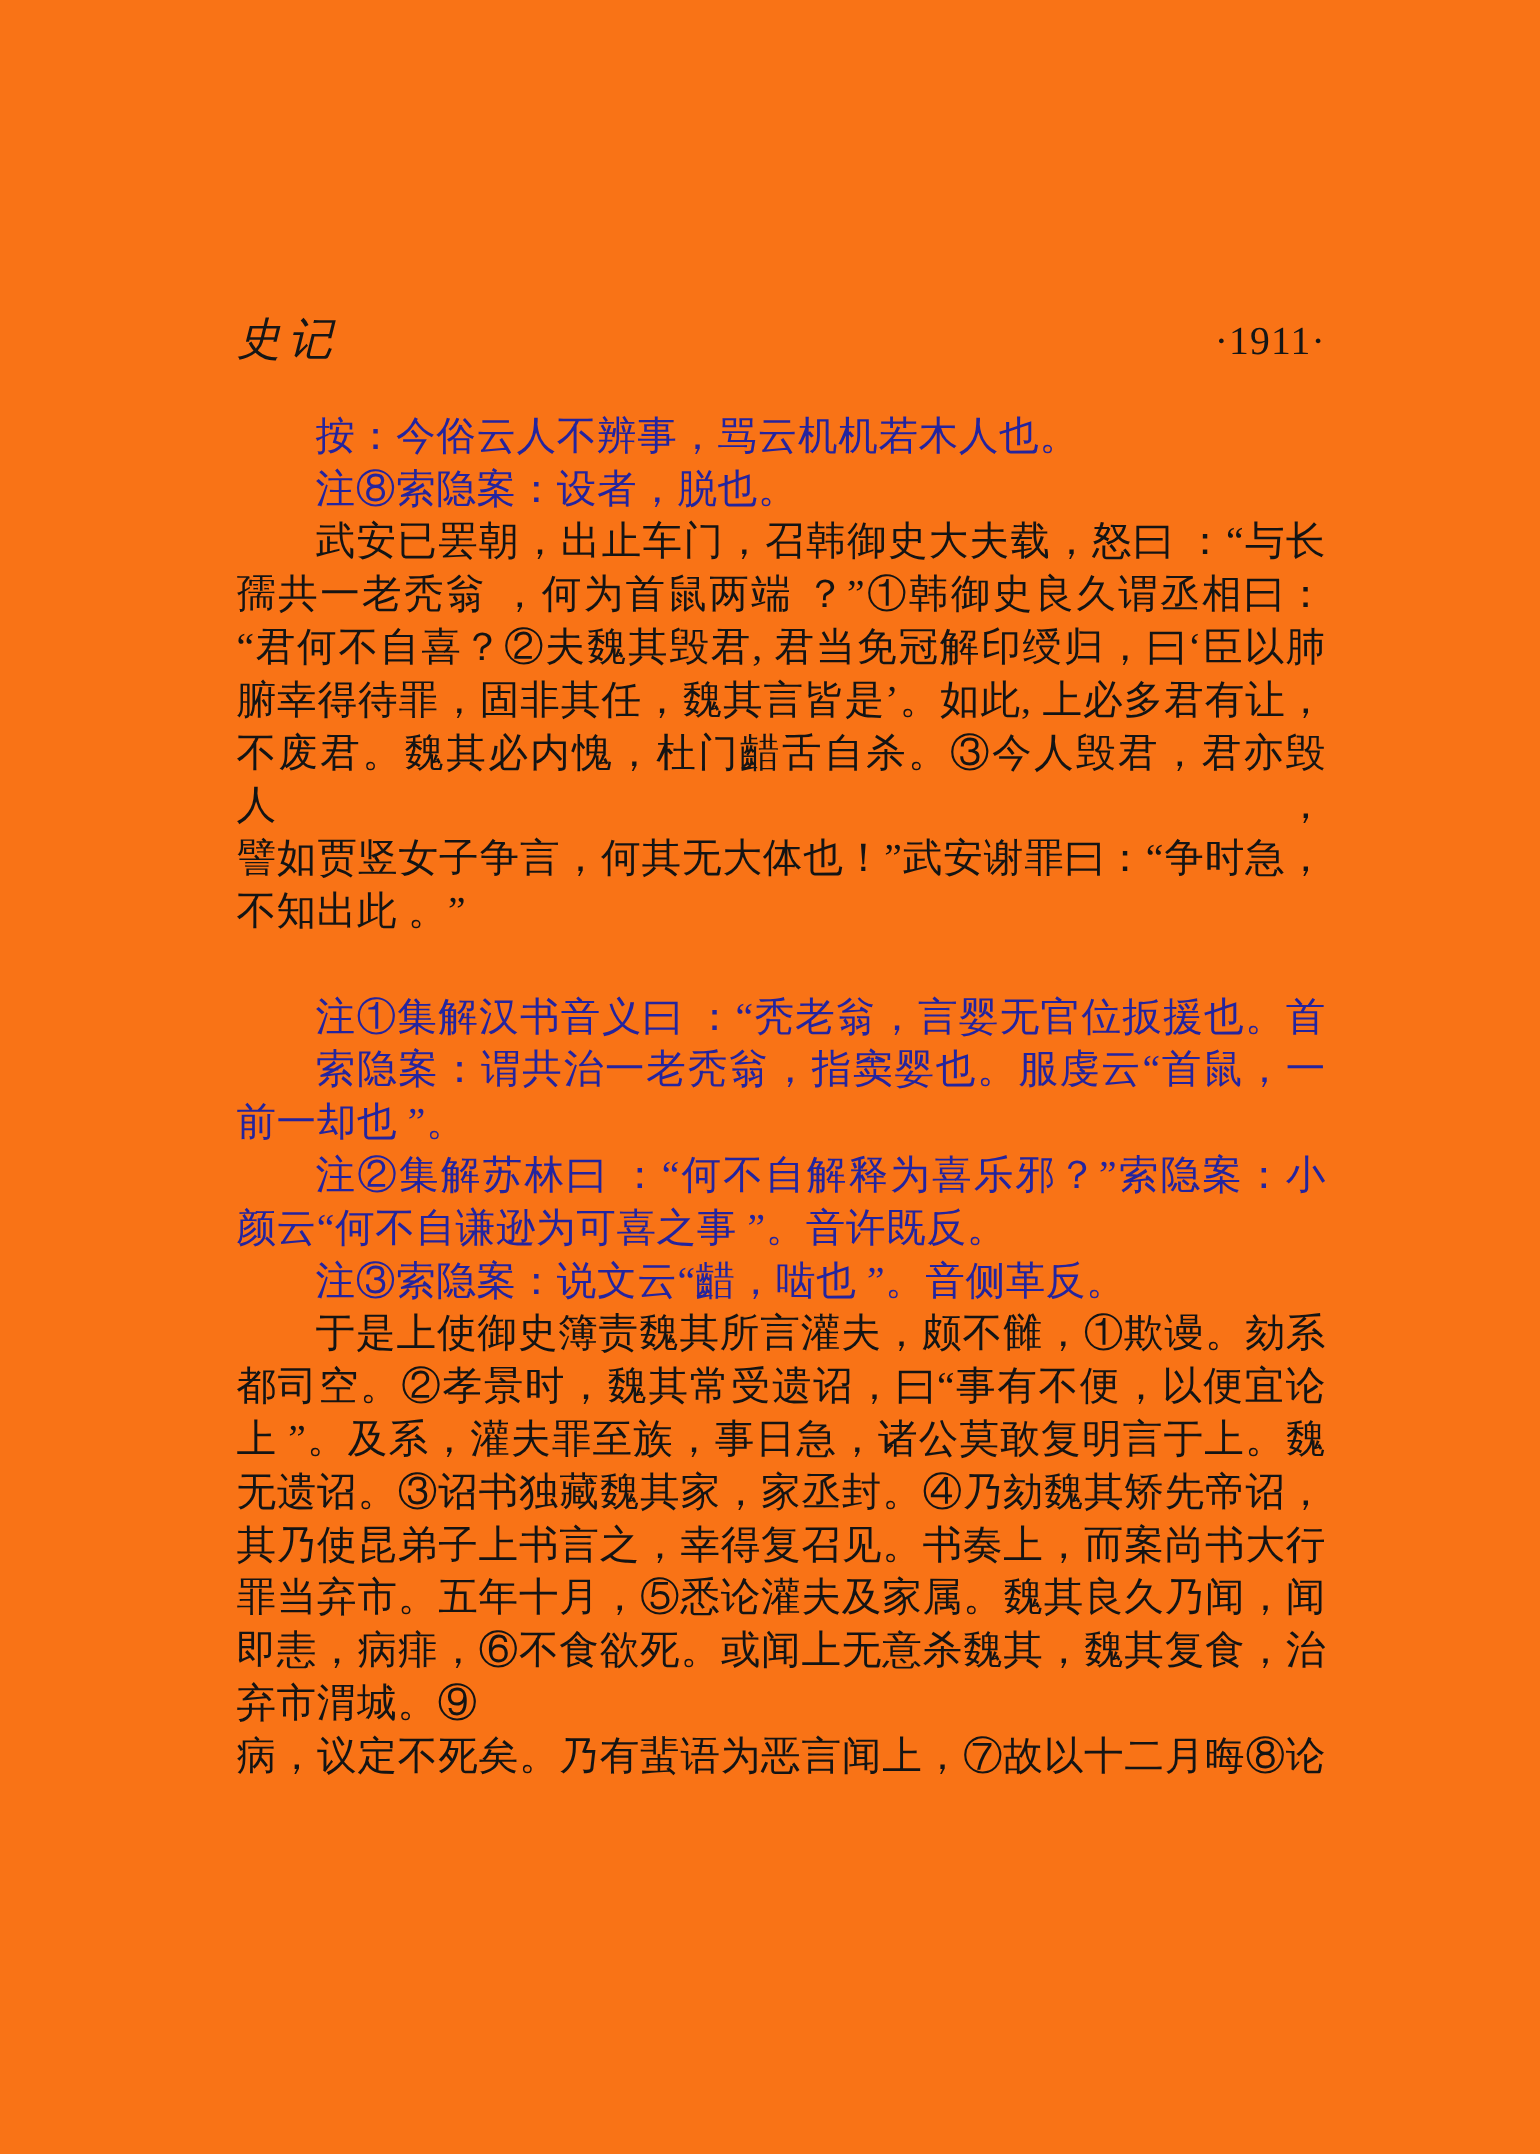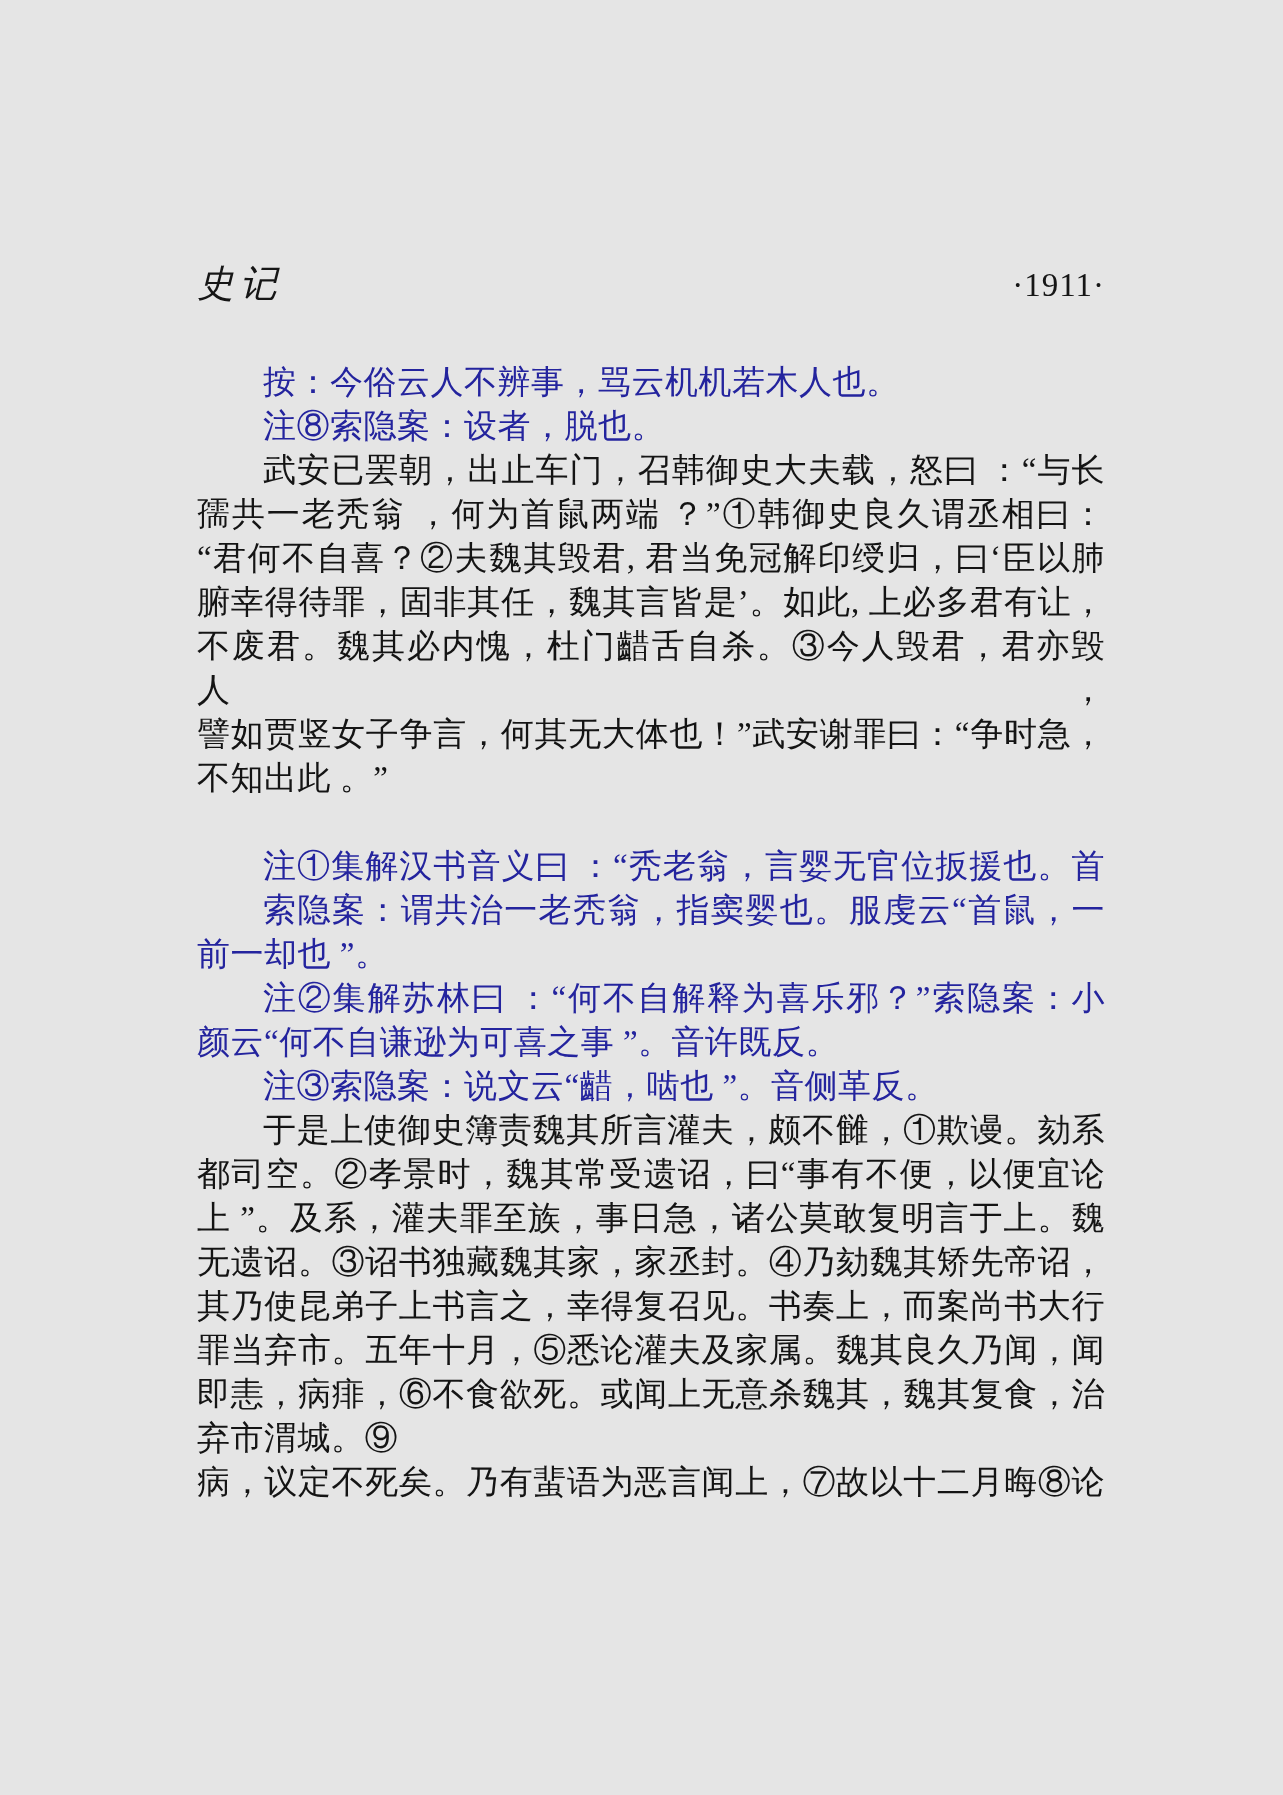--- a/index.html
+++ b/index.html
@@ -4,21 +4,21 @@
 <style>
   html, body {
     margin: 0;
     padding: 0;
     background: #ffffff;
   }
   .page {
     position: relative;
     width: 1283px;
     height: 1795px;
-    background: #e5e5e5;
+    background: #f97316;
     overflow: hidden;
     font-family: "Liberation Serif", "DejaVu Serif", serif;
   }
   .page-header {
     position: absolute;
     left: 197px;
     top: 262px;
     width: 908px;
     display: flex;
     justify-content: space-between;
@@ -32,21 +32,21 @@
     line-height: 44px;
   }
   .page-number {
     font-size: 33px;
     line-height: 44px;
     letter-spacing: 1px;
   }
   .text-body {
     position: absolute;
     left: 197px;
-    top: 360px;
+    top: 342px;
     width: 908px;
   }
   .text-line {
     font-size: 33px;
     line-height: 44px;
     white-space: normal;
     letter-spacing: 0.5px;
   }
   .text-line.indent { text-indent: 66px; }
   .text-line.full {

